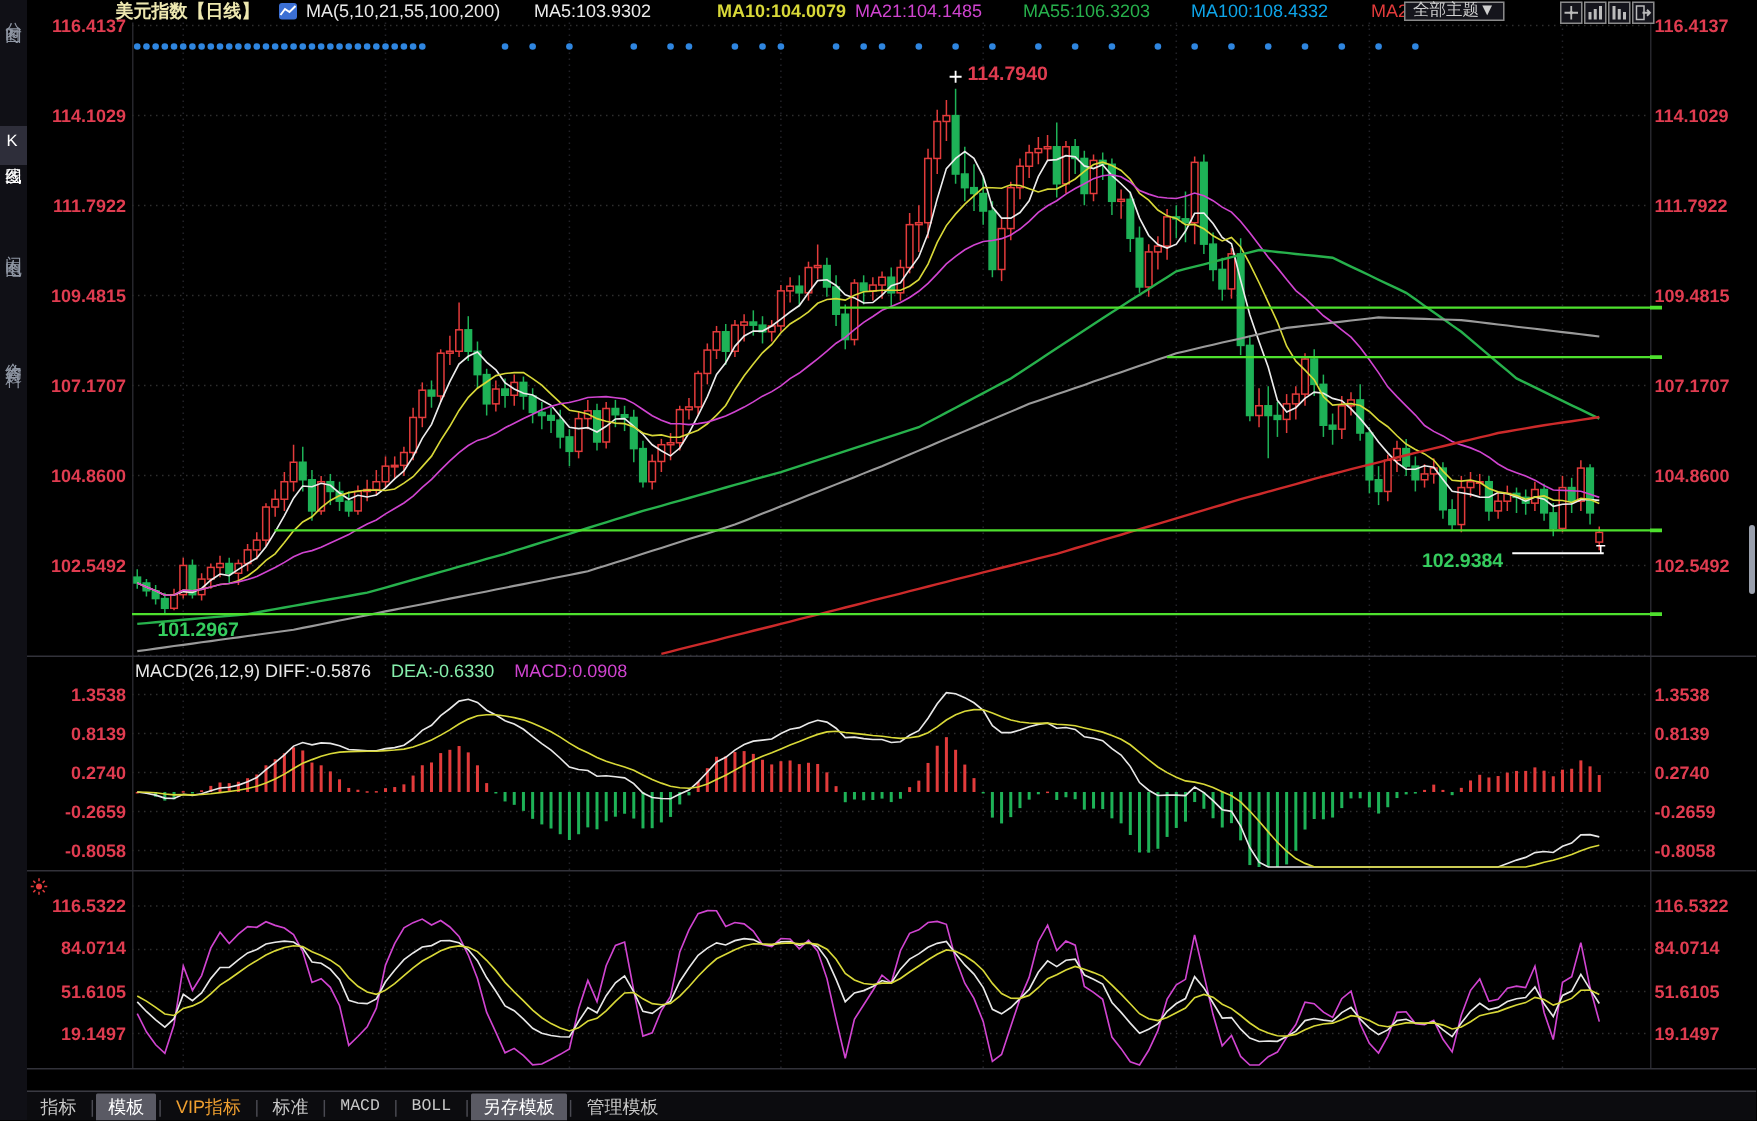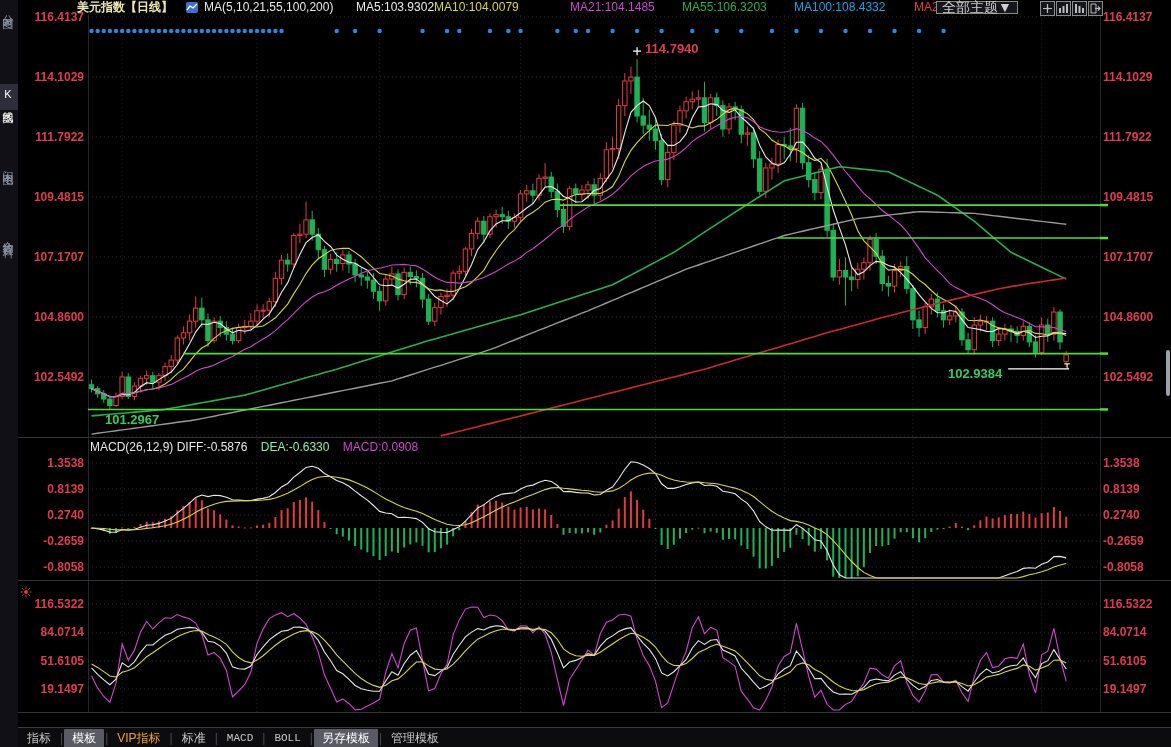--- a/index.html
+++ b/index.html
@@ -11,21 +11,21 @@
              font-size:11px;color:#8f96a3;letter-spacing:2px;text-align:center;cursor:default;}
   .side-item.sel{background:#2e2e3a;color:#fff;padding:4px 0;}
   
   #header{position:absolute;left:18px;top:0;width:1153px;height:15px;font-size:12px;z-index:20;
           white-space:nowrap;}
   #header .h{position:absolute;top:0;line-height:15px;}
   #chart-type-ico{position:absolute;left:168px;top:2px;width:12px;height:11px;background:#3b6fd4;
           border-radius:2px;}
   #chart-type-ico svg{position:absolute;left:0;top:0;}
   #theme-btn{position:absolute;left:918px;top:1px;height:11px;line-height:11px;border:1px solid #8a8a8a;
-          color:#cfcfcf;font-size:14px;padding:0 5px;background:#15151c;cursor:pointer;}
+          color:#cfcfcf;font-size:11px;padding:0 5px;background:#15151c;cursor:pointer;}
   .hdr-ico{position:absolute;top:1px;width:13px;height:13px;border:1px solid #8a8a8a;background:#15151c;
           cursor:pointer;}
   .hdr-ico svg{display:block;}
   
   #chart-svg{position:absolute;left:0;top:0;z-index:5;}
   #axis-layer{position:absolute;left:0;top:0;width:1171px;height:747px;z-index:8;pointer-events:none;}
   .ax{position:absolute;font-size:12px;font-weight:600;color:#e03c50;}
   .ax.l{left:20px;width:64px;text-align:right;}
   .ax.r{left:1103px;width:66px;text-align:left;}
   .pane-head{position:absolute;left:90px;font-size:12px;z-index:9;white-space:nowrap;}
@@ -65,21 +65,21 @@
 
   <div id="header">
     <span class="h" style="left:59px;color:#eee8b0;font-weight:bold;">美元指数【日线】</span>
     <span id="chart-type-ico">
       <svg width="12" height="11">
           <polyline points="1,8 4,4 7,6 11,2" stroke="#fff" stroke-width="1.3" fill="none"></polyline>
         </svg>
     </span>
     <span class="h" style="left:186px;color:#e8e8e8;">MA(5,10,21,55,100,200)</span>
     <span class="h" style="left: 338px; color: rgb(236, 236, 236);">MA5:103.9302</span>
-    <span class="h" style="left: 416px; color: rgb(216, 216, 56);">MA10:104.0079</span>
+    <span class="h" style="left: 460px; color: rgb(216, 216, 56); font-weight: bold;">MA10:104.0079</span>
     <span class="h" style="left: 552px; color: rgb(208, 68, 208);">MA21:104.1485</span>
     <span class="h" style="left: 664px; color: rgb(39, 177, 76);">MA55:106.3203</span>
     <span class="h" style="left: 776px; color: #0ea5e9;">MA100:108.4332</span>
     <span class="h" style="left: 896px; color: rgb(226, 59, 59);">MA200:106.357</span>
     <span id="theme-btn">全部主题▼</span>
     <span class="hdr-ico" style="left:1022px;">
       <svg width="13" height="13">
           <path d="M6.5,2 v9 M2,6.5 h9" stroke="#bbb" stroke-width="1.2"></path>
           <circle cx="6.5" cy="6.5" r="1.2" fill="#bbb"></circle>
         </svg>

